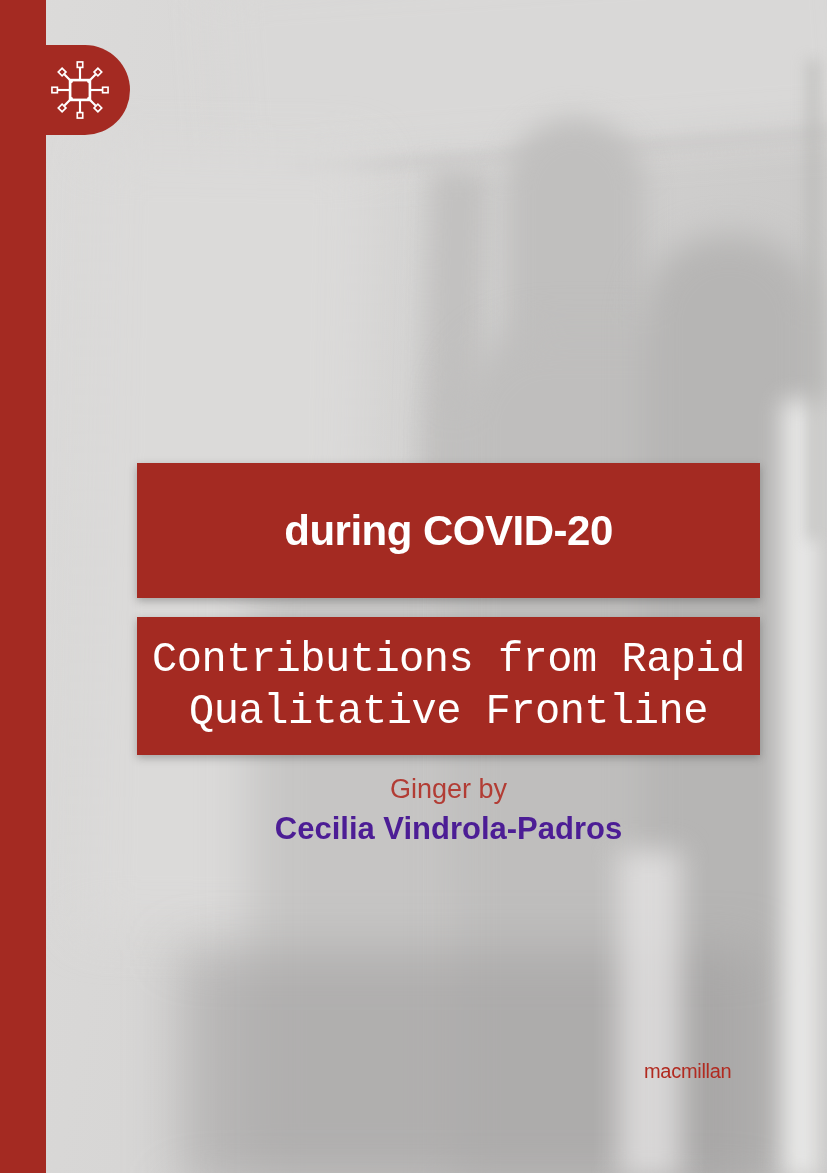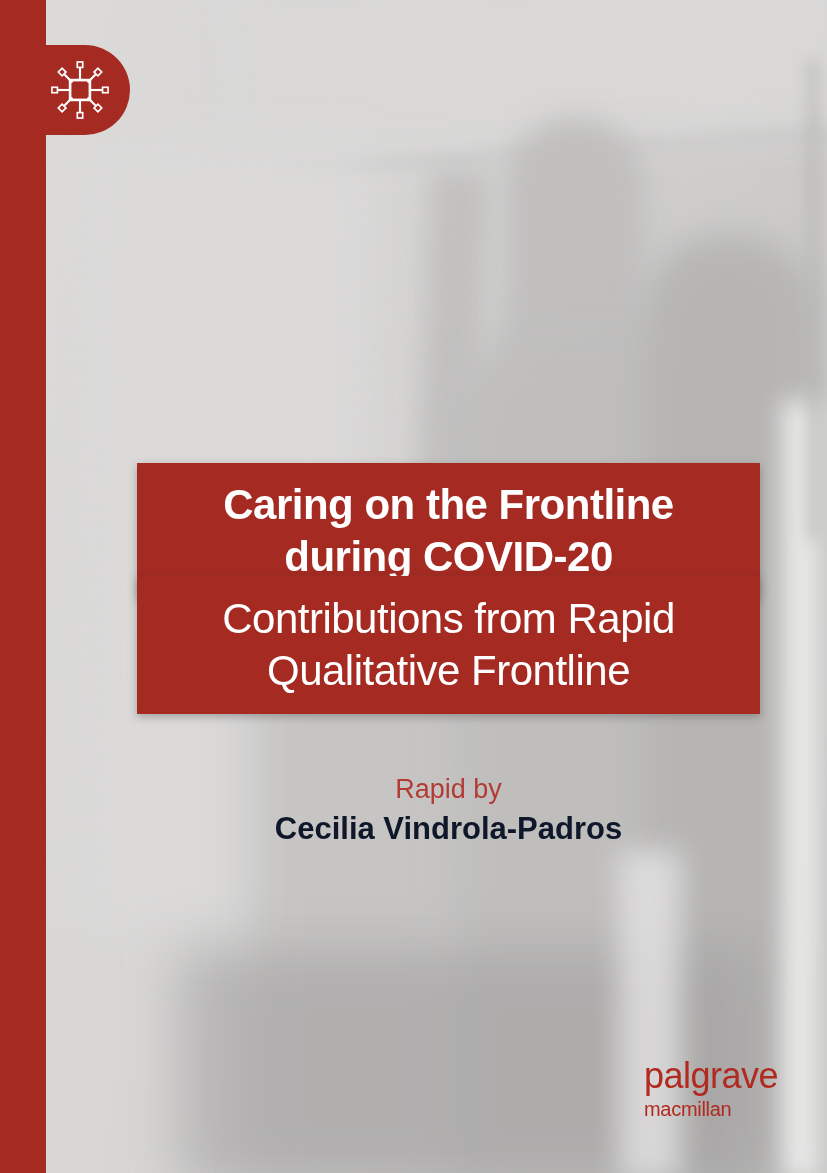--- a/index.html
+++ b/index.html
@@ -83,34 +83,34 @@
   .banner {
     position: absolute; left: 137px; width: 623px;
     background: #a42a22; color: #ffffff; text-align: center;
     display: flex; flex-direction: column; justify-content: center;
     box-shadow: 0 3px 8px rgba(60,60,60,0.35);
   }
   .title-box { top: 463px; height: 135px; }
   .title-box .line {
     font-size: 42px; font-weight: 700; line-height: 52px; letter-spacing: -0.5px;
   }
-  .subtitle-box { top: 576px; height: 138px; }
+  .subtitle-box { top: 617px; height: 138px; font-family: Liberation Mono, monospace; }
   .subtitle-box .line {
     font-size: 42px; font-weight: 400; line-height: 52px; letter-spacing: -0.5px;
   }
 
   
   .editors {
     position: absolute; left: 137px; top: 771px; width: 623px; text-align: center;
   }
   .edited-by {
     font-size: 27px; line-height: 37px; color: #b23c34; font-weight: 400;
   }
   .editor-name {
-    font-size: 31px; line-height: 41px; color: #0f172a; font-weight: 700;
+    font-size: 31px; line-height: 41px; color: #4c1d95; font-weight: 700;
   }
 
   
   .publisher { position: absolute; left: 644px; top: 1057px; color: #b12a20; }
   .pub-palgrave { font-size: 36px; line-height: 38px; letter-spacing: -0.5px; }
   .pub-macmillan { font-size: 20px; line-height: 28px; letter-spacing: -0.3px; }
 </style>
 </head>
 <body>
 
@@ -168,32 +168,30 @@
         <g transform="rotate(315 40 40)">
           <line x1="40" y1="27" x2="40" y2="13" stroke-width="2.6"></line>
           <rect x="36.7" y="6" width="6.6" height="6.6" stroke-width="2"></rect>
         </g>
         <rect x="28" y="28" width="24" height="24" stroke-width="3.2"></rect>
       </g>
     </svg>
   </div>
 
   <div class="banner title-box">
-    <div class="line">Caring on the Frontline</div>
     <div class="line">during COVID-20</div>
   </div>
 
   <div class="banner subtitle-box">
     <div class="line">Contributions from Rapid</div>
     <div class="line">Qualitative Frontline</div>
   </div>
 
   <div class="editors">
-    <div class="edited-by">Rapid by</div>
+    <div class="edited-by">Ginger by</div>
     <div class="editor-name">Cecilia Vindrola-Padros</div>
   </div>
 
   <div class="publisher">
-    <div class="pub-palgrave">palgrave</div>
     <div class="pub-macmillan">macmillan</div>
   </div>
 
 </div>
 
 </body></html>

